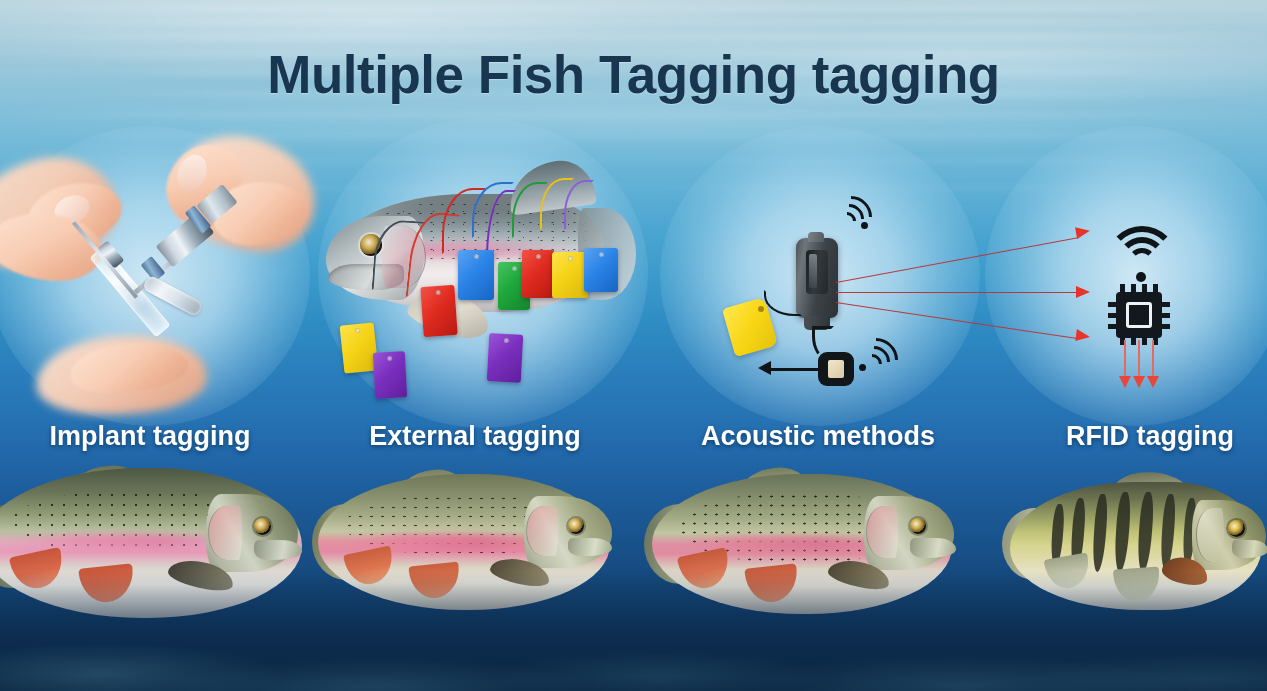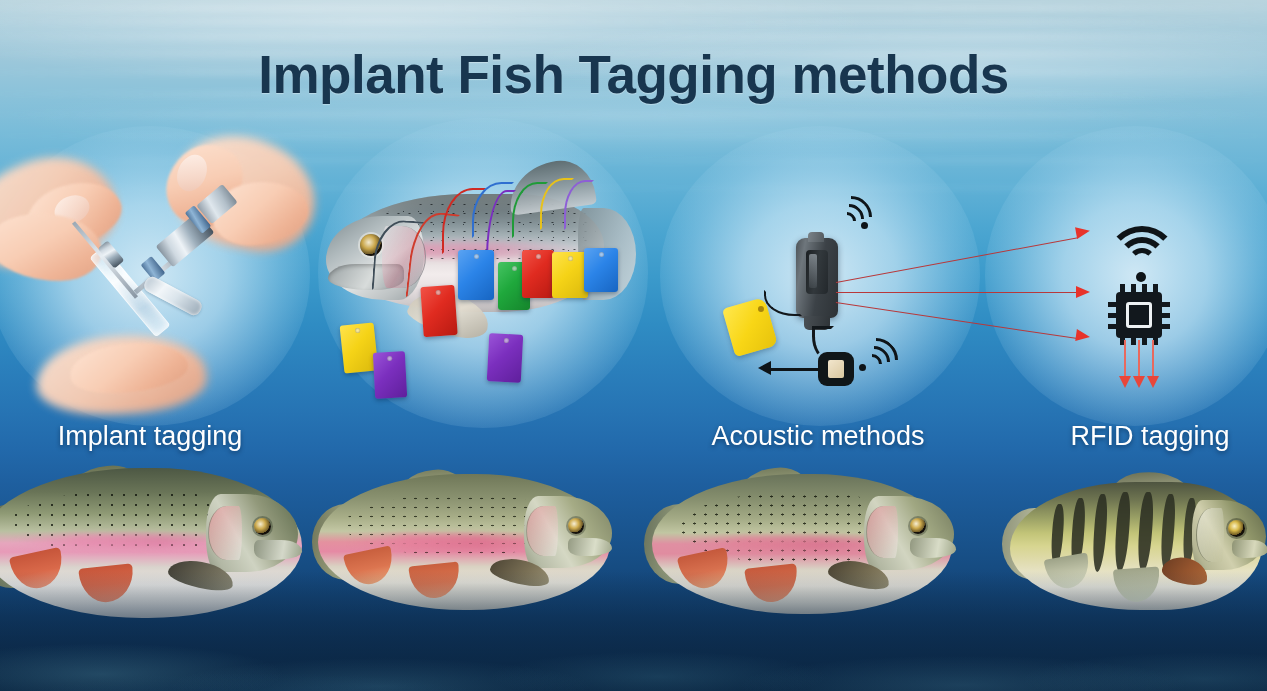--- a/index.html
+++ b/index.html
@@ -81,21 +81,21 @@
     position:absolute;
     border-radius:50%;
     background:radial-gradient(ellipse at center, rgba(219,238,248,.92) 0%, rgba(198,229,245,.72) 34%, rgba(170,215,238,.38) 58%, rgba(150,200,230,0) 78%);
     pointer-events:none;
   }
 
   
   .label {
     position:absolute;
     font-family:"Liberation Sans Narrow","Liberation Sans", sans-serif;
-    font-weight:normal;
+    font-weight:bold;
     font-size:27px;
     color:#ffffff;
     text-shadow:0 2px 4px rgba(0,30,60,.55);
     text-align:center;
     white-space:nowrap;
   }
 
   .panel { position:absolute; }
 
   
@@ -195,21 +195,21 @@
     <div class="ripple" style="top:158px;height:5px;opacity:.18"></div>
     <div class="ripple" style="top:186px;height:4px;opacity:.14"></div>
   </div>
   <div class="caustics"></div>
 
   <div class="glow" style="left:-10px; top:126px;  width:320px; height:300px;"></div>
   <div class="glow" style="left:318px; top:118px;  width:330px; height:310px;"></div>
   <div class="glow" style="left:660px; top:126px;  width:320px; height:300px;"></div>
   <div class="glow" style="left:985px; top:126px;  width:300px; height:300px;"></div>
 
-  <div class="title">Implant Fish Tagging methods</div>
+  <div class="title">Multiple Fish Tagging tagging</div>
 
   <div class="panel" style="left:0px; top:130px; width:310px; height:290px;">
 
     <div class="hand soft" style="left:-34px; top:30px; width:150px; height:104px;
                 border-radius:60% 48% 52% 46% / 62% 58% 44% 40%;
                 transform:rotate(-13deg);"></div>
     <div class="hand" style="left:26px; top:54px; width:96px; height:62px;
                 border-radius:48% 56% 58% 44% / 52% 60% 46% 44%;
                 transform:rotate(-18deg);"></div>
     <div class="nail" style="left:54px; top:66px; width:36px; height:27px; transform:rotate(-22deg); opacity:.9;"></div>
@@ -431,20 +431,21 @@
     <div class="dn-arrow" style="left:21px; top:158px; height:0; border-left:6px solid transparent; border-right:6px solid transparent; border-top:12px solid #e8463a;"></div>
 
     <div style="position:absolute; left:40px; top:122px; width:0; height:38px; border-left:2px solid #e8695e;"></div>
     <div class="dn-arrow" style="left:35px; top:158px; height:0; border-left:6px solid transparent; border-right:6px solid transparent; border-top:12px solid #e8463a;"></div>
 
     <div style="position:absolute; left:54px; top:122px; width:0; height:38px; border-left:2px solid #e8695e;"></div>
     <div class="dn-arrow" style="left:49px; top:158px; height:0; border-left:6px solid transparent; border-right:6px solid transparent; border-top:12px solid #e8463a;"></div>
   </div>
 
   <div class="label" style="left:0px;   top:421px; width:300px;">Implant tagging</div>
+  <div class="label" style="left:325px; top:421px; width:300px;">External tagging</div>
   <div class="label" style="left:668px; top:421px; width:300px;">Acoustic methods</div>
   <div class="label" style="left:1000px;top:421px; width:300px;">RFID tagging</div>
 
   <div class="fish" style="left:-18px; top:468px; width:320px; height:150px;">
     <div style="position:absolute; left:-8px; top:36px; width:62px; height:84px;
                 border-radius:60% 8% 8% 60% / 50% 26% 74% 50%;
                 background:linear-gradient(100deg,#4a5440,#7c8566 55%,#9aa183);"></div>
     <div style="position:absolute; left:82px; top:-2px; width:84px; height:40px;
                 border-radius:55% 45% 8% 8% / 92% 88% 12% 12%;
                 background:linear-gradient(to bottom,#6a7253,#99a07e 60%,#c2c6a8);

